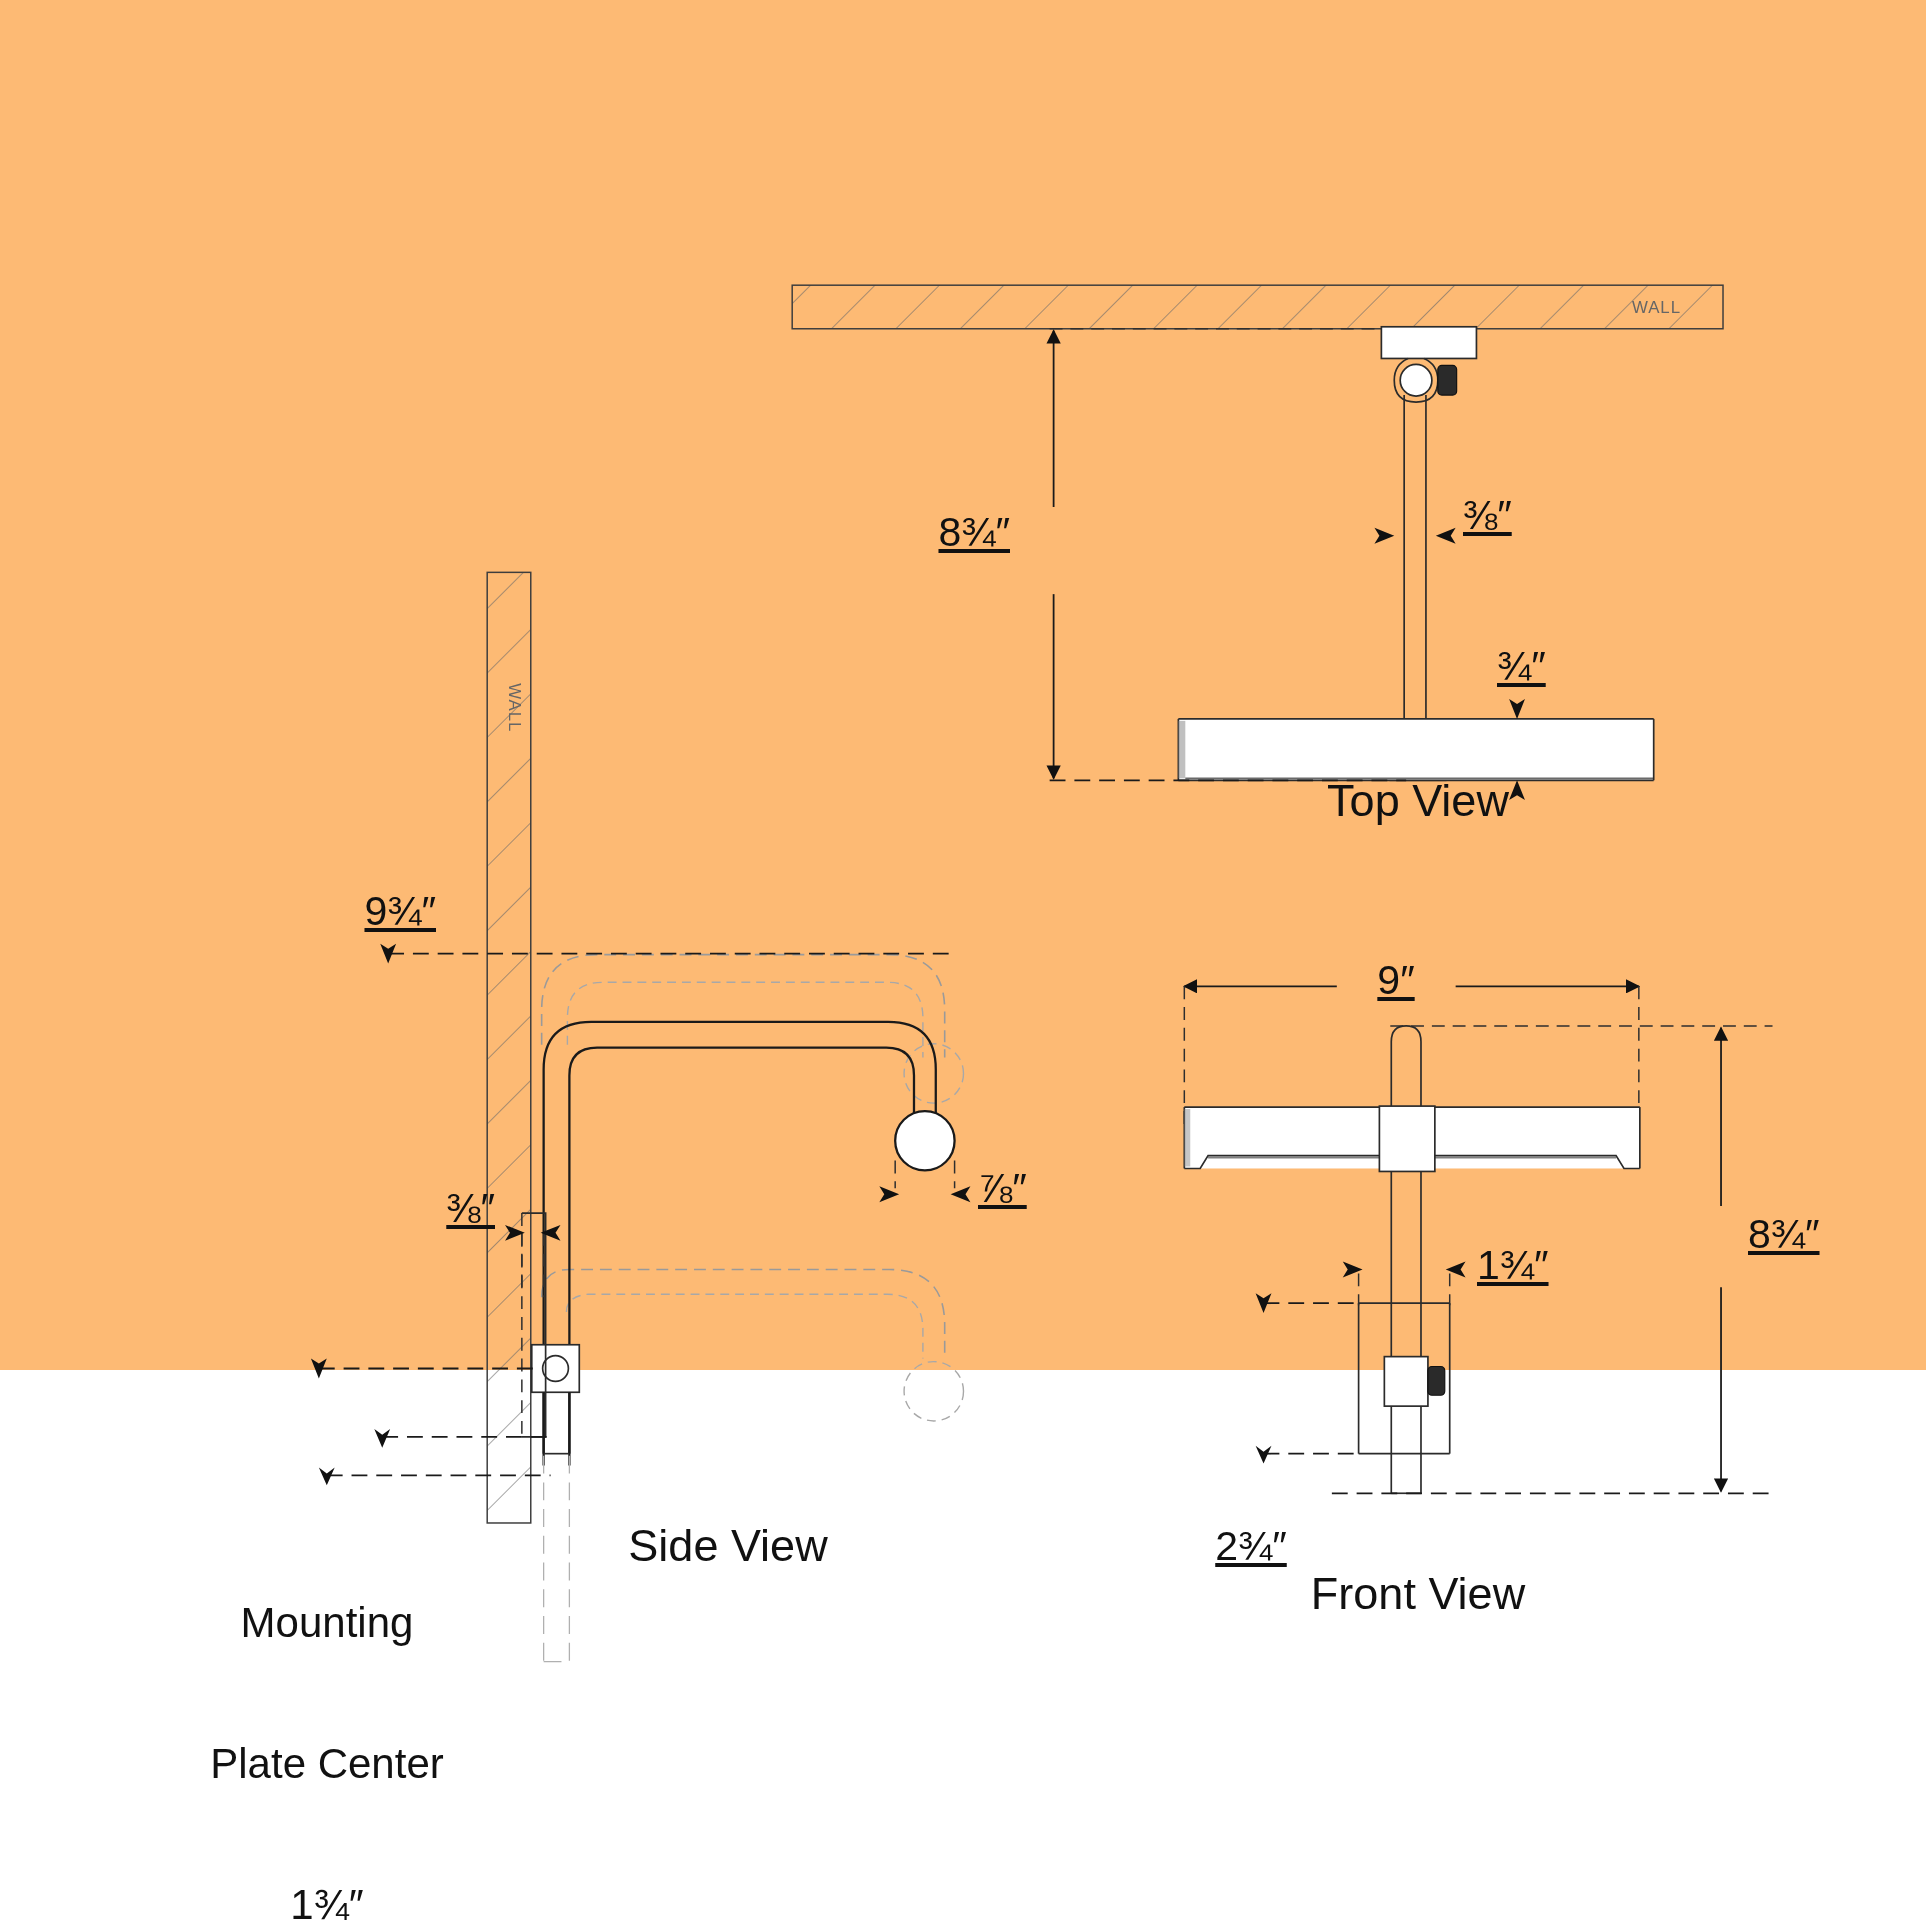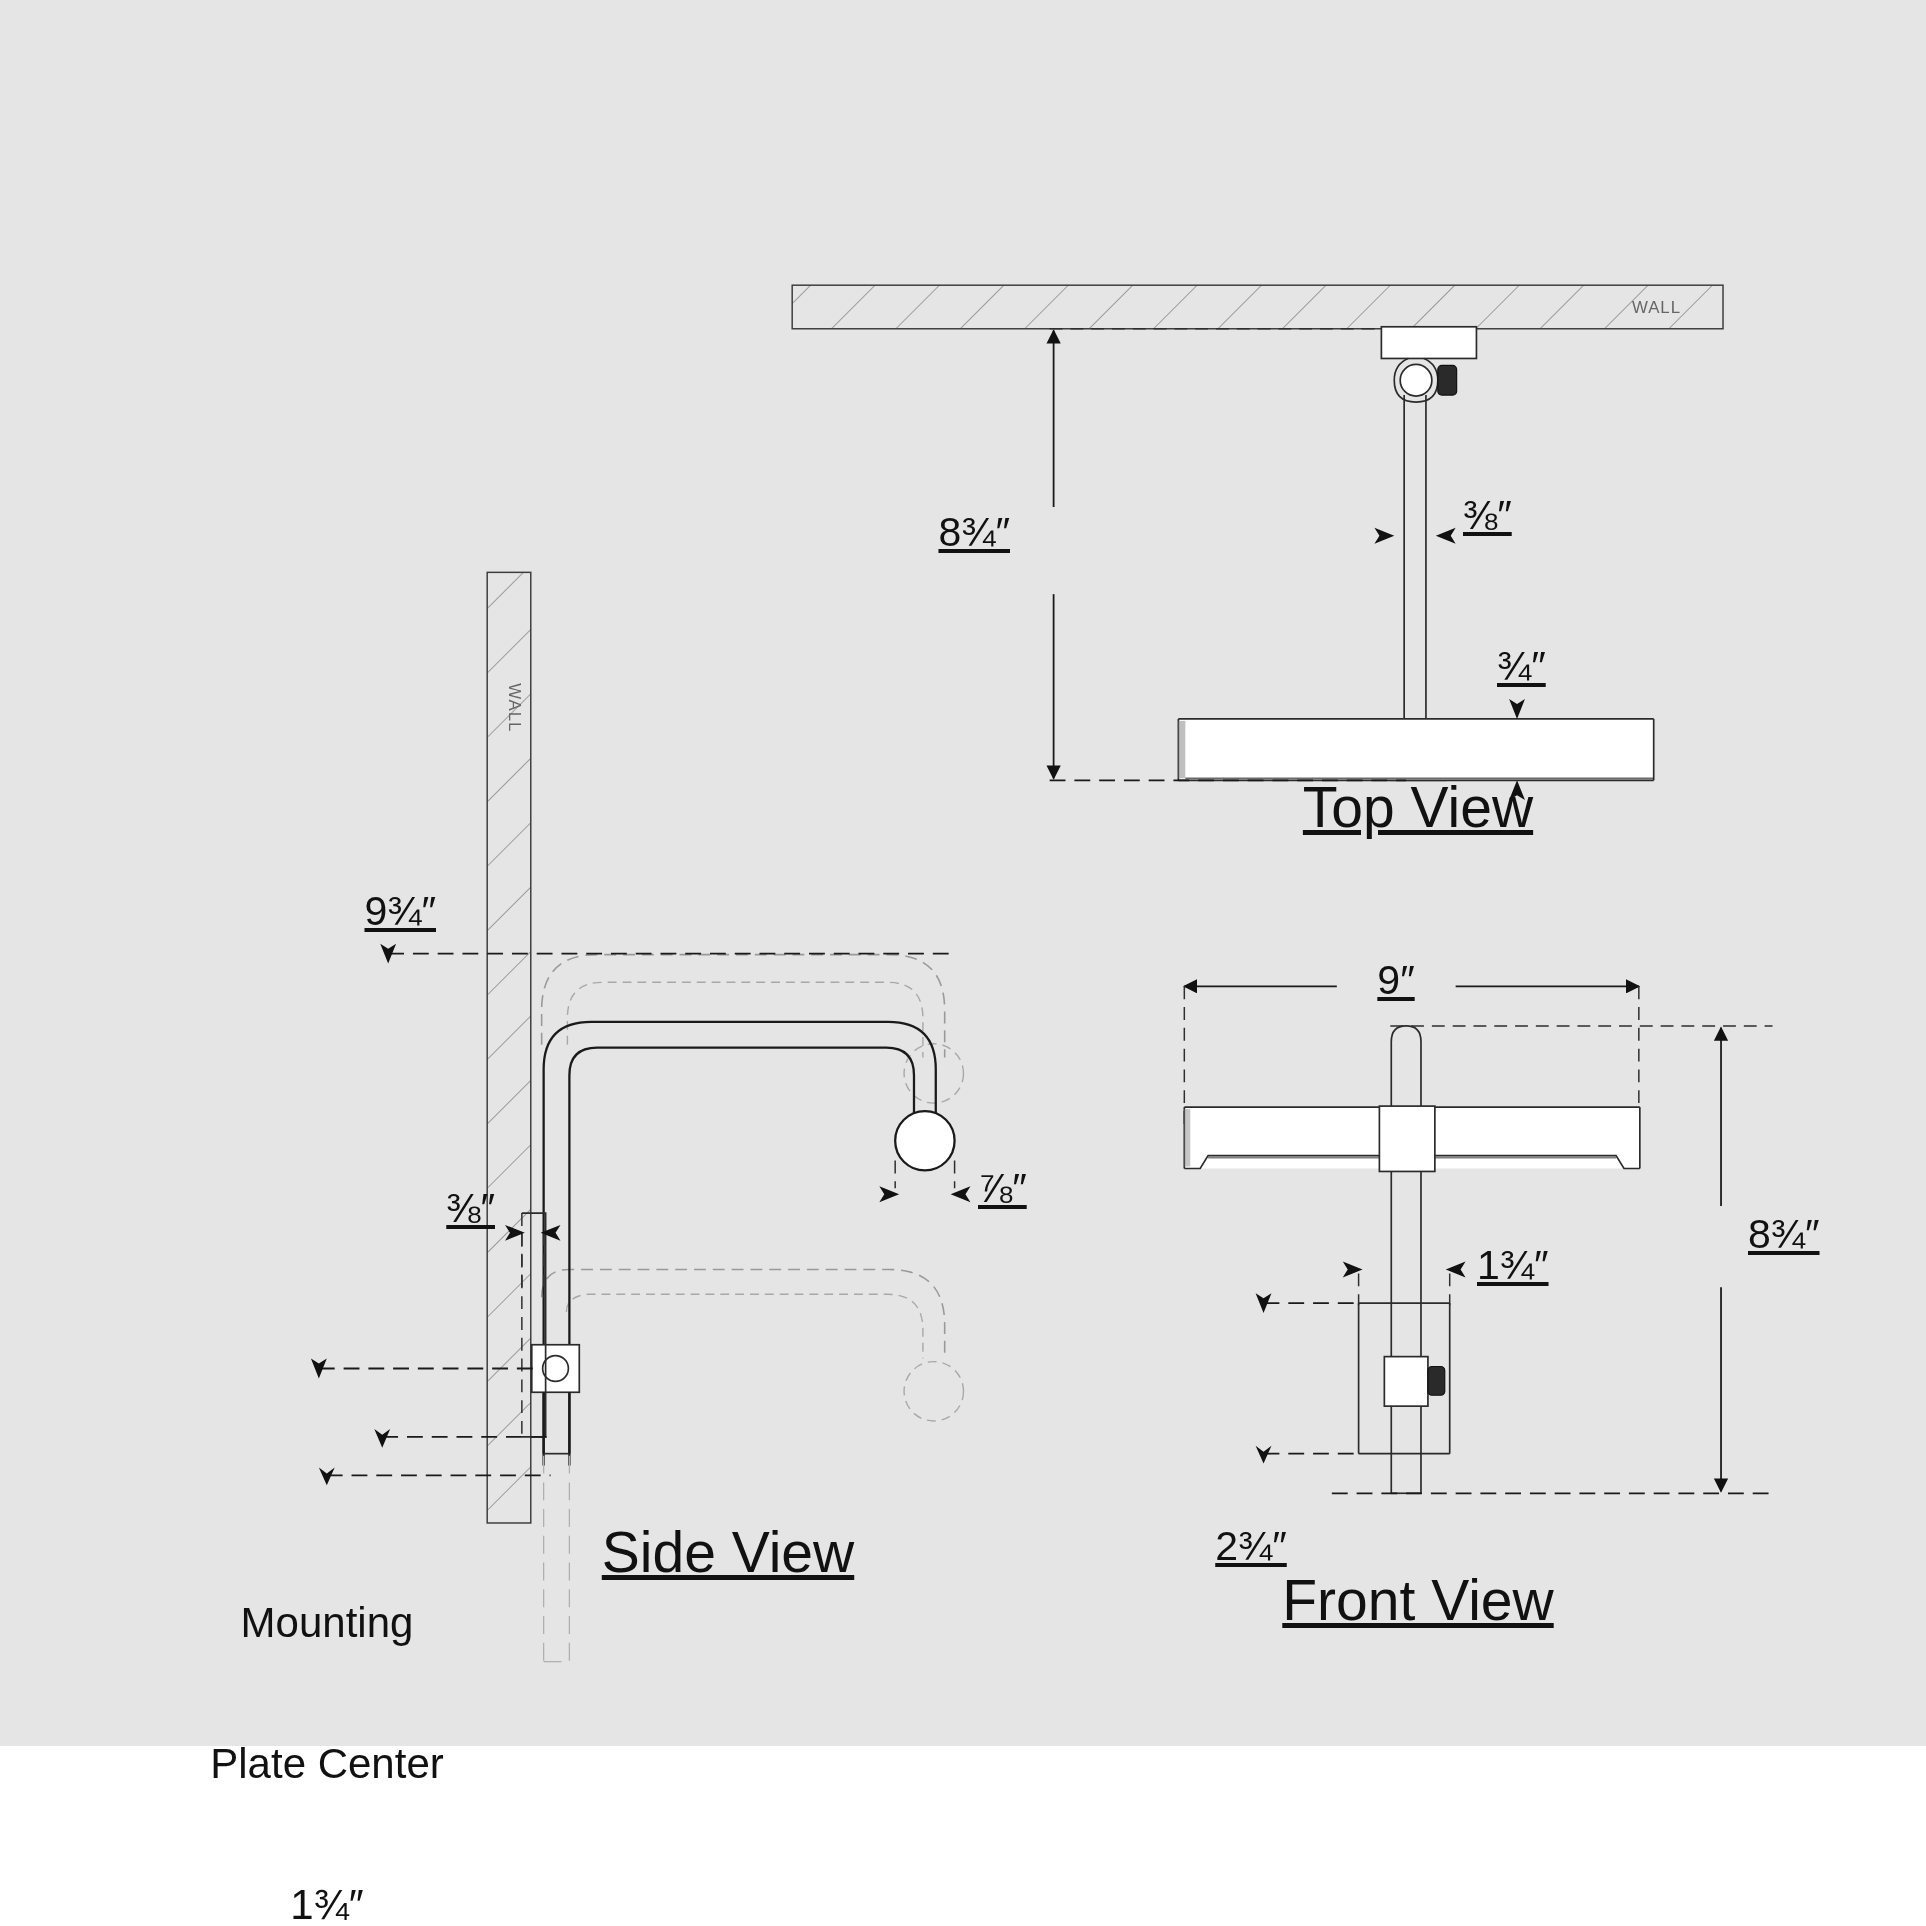--- a/index.html
+++ b/index.html
@@ -12,22 +12,22 @@
     width: 1927px;
     height: 1927px;
     font-family: "Liberation Sans", sans-serif;
     position: relative;
     overflow: hidden;
   }
   #sheet {
     position: absolute;
     left: 0; top: 0;
     width: 1927px;
-    height: 1746px;
-    background: #e5e5e5;
+    height: 1370px;
+    background: #fdba74;
   }
   svg.drawing {
     position: absolute;
     left: 0; top: 0;
     width: 1927px;
     height: 1927px;
     display: block;
   }
   
   .solid      { fill: none; stroke: #1a1a1a; stroke-width: 2.3; }
@@ -50,21 +50,21 @@
     letter-spacing: 1px;
   }
   .htmlLabel {
     position: absolute;
     font-family: "Liberation Sans", sans-serif;
     color: #111111;
     white-space: pre;
     line-height: 1.12;
   }
   .dimlbl  { font-size: 41px; text-decoration: underline; }
-  .viewlbl { font-size: 57px; text-decoration: underline; }
+  .viewlbl { font-size: 45px; }
   .mountlbl{ font-size: 42px; text-align: center; }
 </style>
 </head>
 <body>
 
 <div id="sheet">
 
 <svg class="drawing" viewBox="0 0 1946 1946">
 
   <defs>

